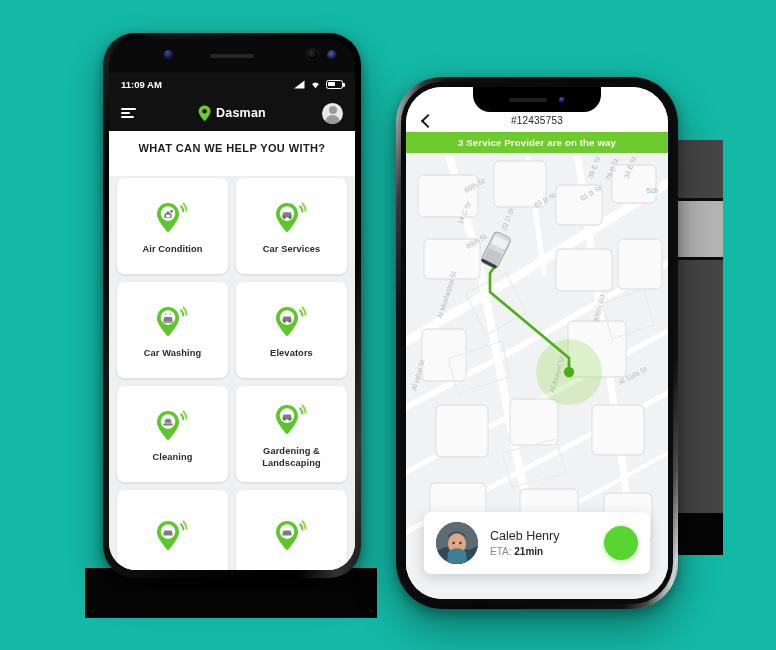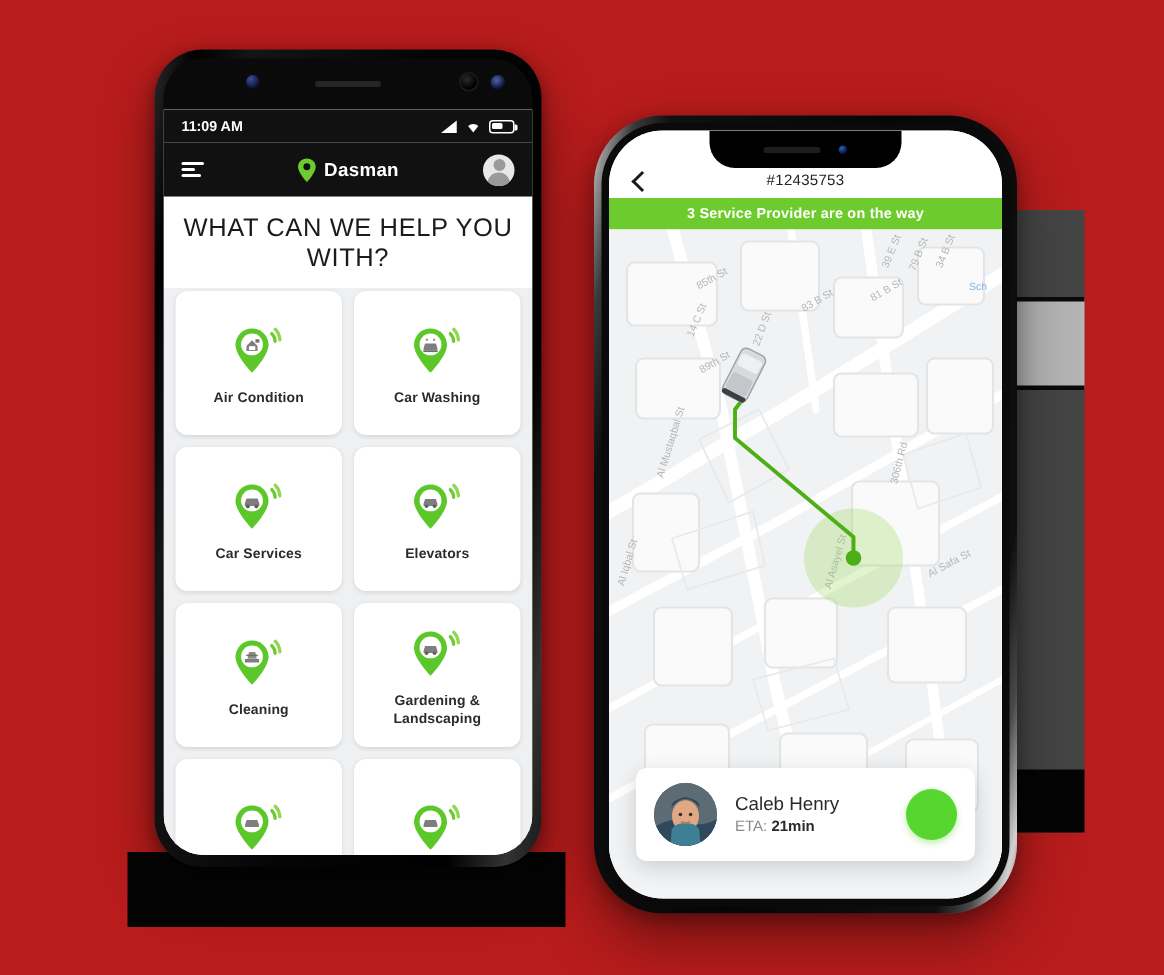--- a/index.html
+++ b/index.html
@@ -3,21 +3,21 @@
 <meta charset="utf-8">
 <title>App Mockup</title>
 <style>
   * { box-sizing: border-box; margin: 0; padding: 0; }
   html, body {
     width: 776px; height: 650px;
     background: #ffffff;
     font-family: "Liberation Sans", sans-serif;
     overflow: hidden;
   }
-  #stage { position: relative; width: 776px; height: 650px; background:#b91c1c; }
+  #stage { position: relative; width: 776px; height: 650px; background:#14b8a6; }
 
   
   .base-bar {
     position: absolute; left: 85px; top: 568px;
     width: 292px; height: 50px;
     background: #050505;
   }
 
   
   .android {
@@ -72,22 +72,22 @@
   .filter-icon span:nth-child(1){ top:1px; width:15px;}
   .filter-icon span:nth-child(2){ top:5px; width:9px;}
   .filter-icon span:nth-child(3){ top:9px; width:13px;}
   .app-title-wrap{ position:absolute; left:50%; transform:translateX(-50%); display:flex; align-items:center; gap:5px;}
   .app-title{ color:#fff; font-size:12.5px; font-weight:bold; letter-spacing:.2px;}
   .avatar-sm{ width:21px; height:21px; border-radius:50%; background:#e8e8e8; position:relative; overflow:hidden; }
   .avatar-sm::before{ content:""; position:absolute; width:8px;height:8px;border-radius:50%;background:#9a9a9a; top:3.5px; left:6.5px;}
   .avatar-sm::after{ content:""; position:absolute; width:15px;height:9px;border-radius:8px 8px 0 0;background:#9a9a9a; bottom:0px; left:3px;}
 
   .help-title {
-    background:#fff; text-align:center; font-size:17px; font-weight:normal;
-    color:#1b1b1b; letter-spacing:.4px; padding:11px 0 10px;
+    background:#fff; text-align:center; font-size:11px; font-weight:bold;
+    color:#1b1b1b; letter-spacing:.4px; padding:11px 0 22px;
   }
   .grid-wrap{ padding: 2px 8px 0; background:#eef0f2; height:calc(100% - 22px - 36px - 36px); overflow:hidden;}
   .grid{ display:grid; grid-template-columns:1fr 1fr; gap:8px; }
   .card{
     background:#fff; border-radius:8px; height:96px;
     display:flex; flex-direction:column; align-items:center; justify-content:center;
     box-shadow:0 1px 3px rgba(0,0,0,.10);
   }
   .card-label{ font-size:9.3px; font-weight:bold; color:#2b2b2b; margin-top:7px; text-align:center; line-height:1.25; letter-spacing:.1px;}
 
@@ -245,42 +245,42 @@
               <span class="card-label">Air Condition</span>
             </div>
 
             <div class="card">
               <span class="pin">
                 <svg width="40" height="40" viewBox="0 0 40 40">
                   <path d="M30.5 6.5 A11 11 0 0 1 33.6 13.6" stroke="#8fd94f" stroke-width="2.2" fill="none" stroke-linecap="round"></path>
                   <path d="M28.2 9.4 A7.6 7.6 0 0 1 30.4 14.5" stroke="#6ecb2d" stroke-width="2.2" fill="none" stroke-linecap="round"></path>
                   <path d="M15 6 C8.9 6 4 10.9 4 17 C4 24.3 15 35.5 15 35.5 C15 35.5 26 24.3 26 17 C26 10.9 21.1 6 15 6 Z" fill="#5bc728"></path>
                   <circle cx="15" cy="16.6" r="7.3" fill="#fff"></circle>
+                  <path d="M10.2 18.6 L11.3 15.3 L18.8 15.3 L19.9 18.6 L19.9 20.4 L10.2 20.4 Z" fill="#7e7e7e"></path>
+                  <circle cx="12.2" cy="20.6" r="1.3" fill="#5e5e5e"></circle>
+                  <circle cx="17.9" cy="20.6" r="1.3" fill="#5e5e5e"></circle>
+                </svg>
+              </span>
+              <span class="card-label">Car Services</span>
+            </div>
+
+            <div class="card">
+              <span class="pin">
+                <svg width="40" height="40" viewBox="0 0 40 40">
+                  <path d="M30.5 6.5 A11 11 0 0 1 33.6 13.6" stroke="#8fd94f" stroke-width="2.2" fill="none" stroke-linecap="round"></path>
+                  <path d="M28.2 9.4 A7.6 7.6 0 0 1 30.4 14.5" stroke="#6ecb2d" stroke-width="2.2" fill="none" stroke-linecap="round"></path>
+                  <path d="M15 6 C8.9 6 4 10.9 4 17 C4 24.3 15 35.5 15 35.5 C15 35.5 26 24.3 26 17 C26 10.9 21.1 6 15 6 Z" fill="#5bc728"></path>
+                  <circle cx="15" cy="16.6" r="7.3" fill="#fff"></circle>
                   <path d="M10.4 19 L11.4 16 L18.6 16 L19.6 19 L19.6 20.6 L10.4 20.6 Z" fill="#7e7e7e"></path>
                   <rect x="10.2" y="20.6" width="9.6" height="1.1" fill="#6d6d6d"></rect>
                   <circle cx="12.6" cy="13.5" r="0.8" fill="#9a9a9a"></circle>
                   <circle cx="17.4" cy="13.5" r="0.8" fill="#9a9a9a"></circle>
                 </svg>
               </span>
               <span class="card-label">Car Washing</span>
-            </div>
-
-            <div class="card">
-              <span class="pin">
-                <svg width="40" height="40" viewBox="0 0 40 40">
-                  <path d="M30.5 6.5 A11 11 0 0 1 33.6 13.6" stroke="#8fd94f" stroke-width="2.2" fill="none" stroke-linecap="round"></path>
-                  <path d="M28.2 9.4 A7.6 7.6 0 0 1 30.4 14.5" stroke="#6ecb2d" stroke-width="2.2" fill="none" stroke-linecap="round"></path>
-                  <path d="M15 6 C8.9 6 4 10.9 4 17 C4 24.3 15 35.5 15 35.5 C15 35.5 26 24.3 26 17 C26 10.9 21.1 6 15 6 Z" fill="#5bc728"></path>
-                  <circle cx="15" cy="16.6" r="7.3" fill="#fff"></circle>
-                  <path d="M10.2 18.6 L11.3 15.3 L18.8 15.3 L19.9 18.6 L19.9 20.4 L10.2 20.4 Z" fill="#7e7e7e"></path>
-                  <circle cx="12.2" cy="20.6" r="1.3" fill="#5e5e5e"></circle>
-                  <circle cx="17.9" cy="20.6" r="1.3" fill="#5e5e5e"></circle>
-                </svg>
-              </span>
-              <span class="card-label">Car Services</span>
             </div>
 
             <div class="card">
               <span class="pin">
                 <svg width="40" height="40" viewBox="0 0 40 40">
                   <path d="M30.5 6.5 A11 11 0 0 1 33.6 13.6" stroke="#8fd94f" stroke-width="2.2" fill="none" stroke-linecap="round"></path>
                   <path d="M28.2 9.4 A7.6 7.6 0 0 1 30.4 14.5" stroke="#6ecb2d" stroke-width="2.2" fill="none" stroke-linecap="round"></path>
                   <path d="M15 6 C8.9 6 4 10.9 4 17 C4 24.3 15 35.5 15 35.5 C15 35.5 26 24.3 26 17 C26 10.9 21.1 6 15 6 Z" fill="#5bc728"></path>
                   <circle cx="15" cy="16.6" r="7.3" fill="#fff"></circle>
                   <path d="M10.4 18.8 L11.4 15.6 L18.6 15.6 L19.6 18.8 L19.6 20.4 L10.4 20.4 Z" fill="#7e7e7e"></path>

